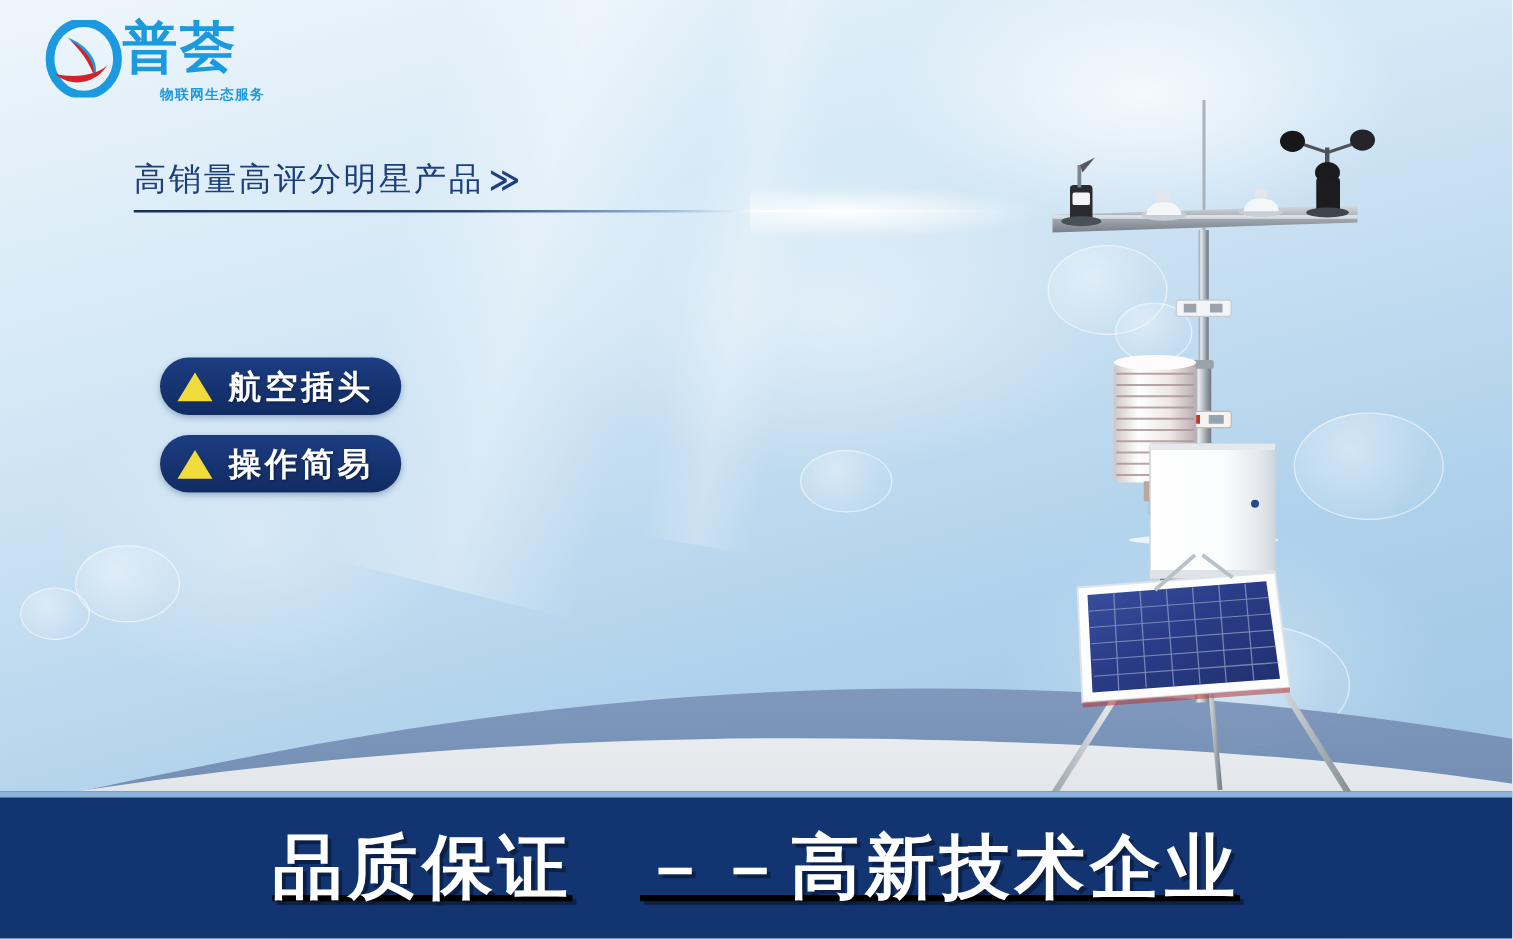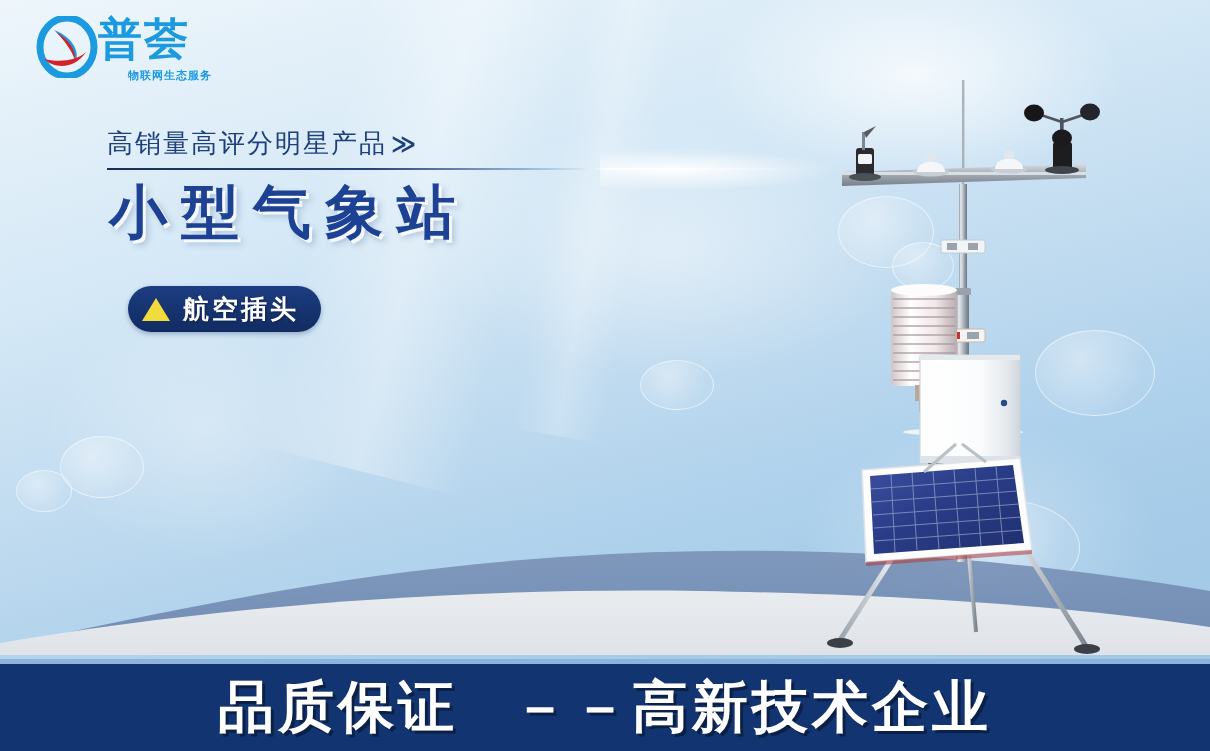--- a/index.html
+++ b/index.html
@@ -124,24 +124,24 @@
   }
   .badge-row { display:block; }
 
   
   #wave-dark, #wave-light { position:absolute; left:0; bottom:96px; width:1210px; }
   #wave-dark  { height:160px; }
   #wave-light { height:120px; }
 
   
   #bottombar {
-    position:absolute; left:0; bottom:0; width:1210px; height:92px;
+    position:absolute; left:0; bottom:0; width:1210px; height:118px;
     background:#123572;
     border-top:5px solid #8fb4db;
-    display:flex; align-items:center; justify-content:center;
+    display:flex; align-items:center; justify-content:center;text-decoration:underline;
   }
   #bottomtext {
     font-size:56px; font-weight:bold; color:#ffffff;
     letter-spacing:4px; white-space:nowrap;
     text-shadow:3px 3px 0 rgba(10,26,58,.75);
   }
   #bottomtext .gap { display:inline-block; width:54px; }
 
   
   #station { position:absolute; left:800px; top:80px; width:360px; height:580px; }
@@ -385,27 +385,30 @@
       <path d="M18,14 C34,20 44,33 40,46 C37,34 28,23 18,14 Z" fill="#1b9ae0"></path>
       <path d="M8,43 C20,54 40,52 50,36 C42,44 24,47 8,43 Z" fill="#d3232a"></path>
       <path d="M20,16 C32,23 40,33 39,44 C35,33 28,24 20,16 Z" fill="#d3232a"></path>
     </svg>
     <div class="logo-cn">普荟</div>
     <div class="logo-sub">物联网生态服务</div>
   </div>
   <div id="rule"></div>
   <div id="flare"></div>
 
-  <div id="headline">小型气象站</div>
 
   <div id="features">
     <div class="badge-row"><div class="badge">
       <span class="tri"></span>
       <span class="btxt">航空插头</span>
     </div></div>
+    <div class="badge-row"><div class="badge">
+      <span class="tri"></span>
+      <span class="btxt">操作简易</span>
+    </div></div>
   </div>
 
   <div id="bottombar">
     <div id="bottomtext">
       <span>品质保证</span><span class="gap"></span><span>－－高新技术企业</span>
     </div>
   </div>
 
 </div>
 

